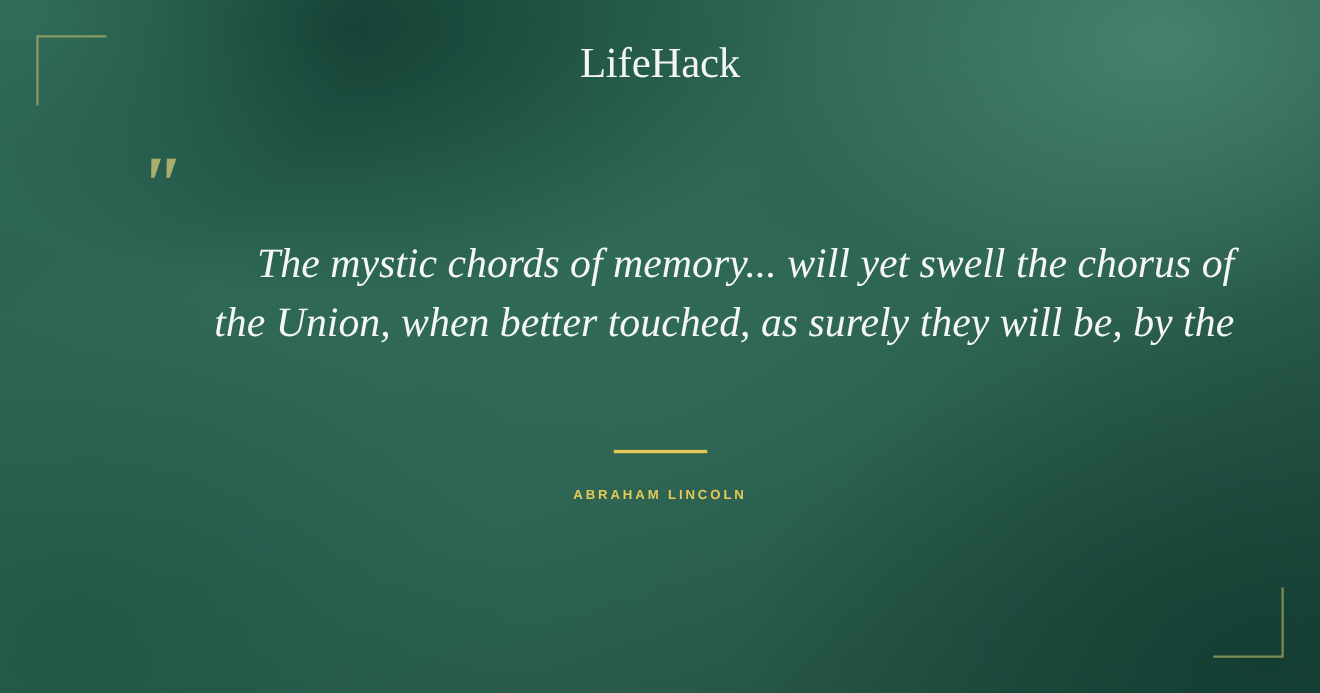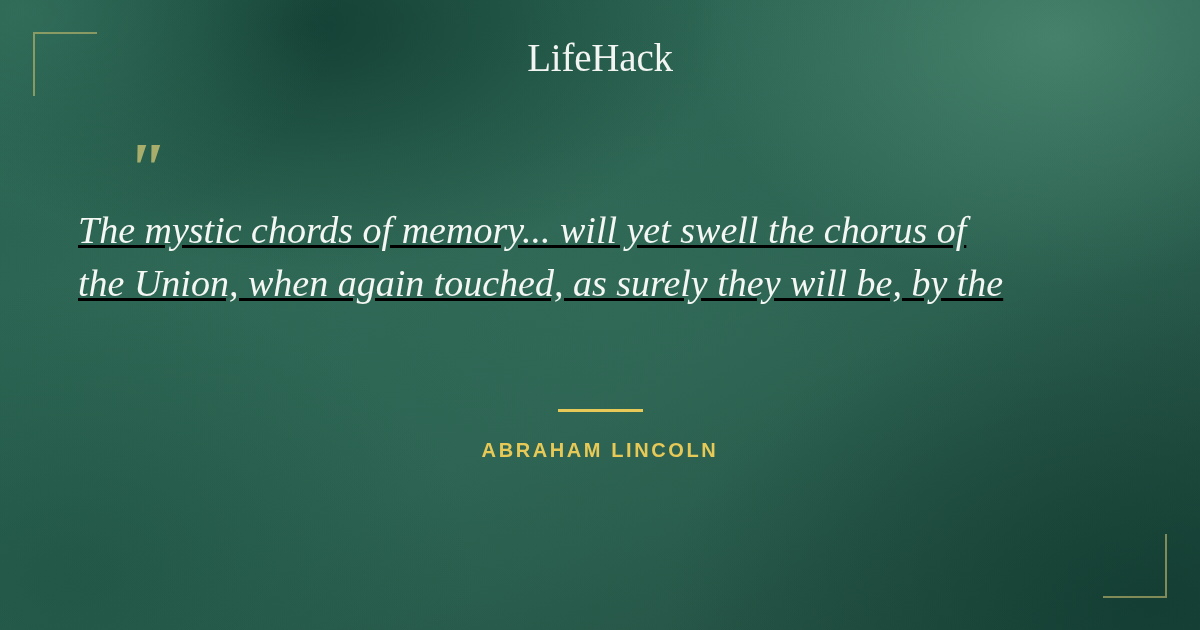--- a/index.html
+++ b/index.html
@@ -75,25 +75,24 @@
     font-weight: 700;
     font-size: 74px;
     line-height: 1;
     color: rgba(205,196,116,0.78);
     letter-spacing: -2px;
   }
 
   
   .quote-block {
     position: absolute;
-    top: 204px;
+    top: 214px;
     left: 78px;
     width: 1044px;
-    text-align: left;
-    text-decoration: underline;
+    text-align: right;
   }
   .quote-line {
     font-family: "Liberation Serif", "DejaVu Serif", serif;
     font-style: italic;
     font-weight: 400;
     font-size: 38px;
     line-height: 53px;
     color: #f4f7f3;
     white-space: nowrap;
   }
@@ -107,40 +106,40 @@
     height: 3px;
     background: #e7c957;
   }
   .author {
     position: absolute;
     top: 440px;
     left: 0;
     width: 1200px;
     text-align: center;
     font-family: "Liberation Sans", sans-serif;
-    font-size: 20px;
+    font-size: 12px;
     font-weight: 700;
     letter-spacing: 2.6px;
     color: #e7c957;
     line-height: 20px;
   }
 </style>
 </head>
 <body>
 
 <div class="card">
 
   <div class="corner corner-tl"></div>
   <div class="corner corner-br"></div>
 
   <div class="brand">LifeHack</div>
 
   <div class="quote-mark">"</div>
 
   <div class="quote-block">
     <div class="quote-line">The mystic chords of memory... will yet swell the chorus of</div>
-    <div class="quote-line">the Union, when again touched, as surely they will be, by the</div>
+    <div class="quote-line">the Union, when better touched, as surely they will be, by the</div>
   </div>
 
   <div class="divider"></div>
   <div class="author">ABRAHAM LINCOLN</div>
 
 </div>
 
 </body></html>

